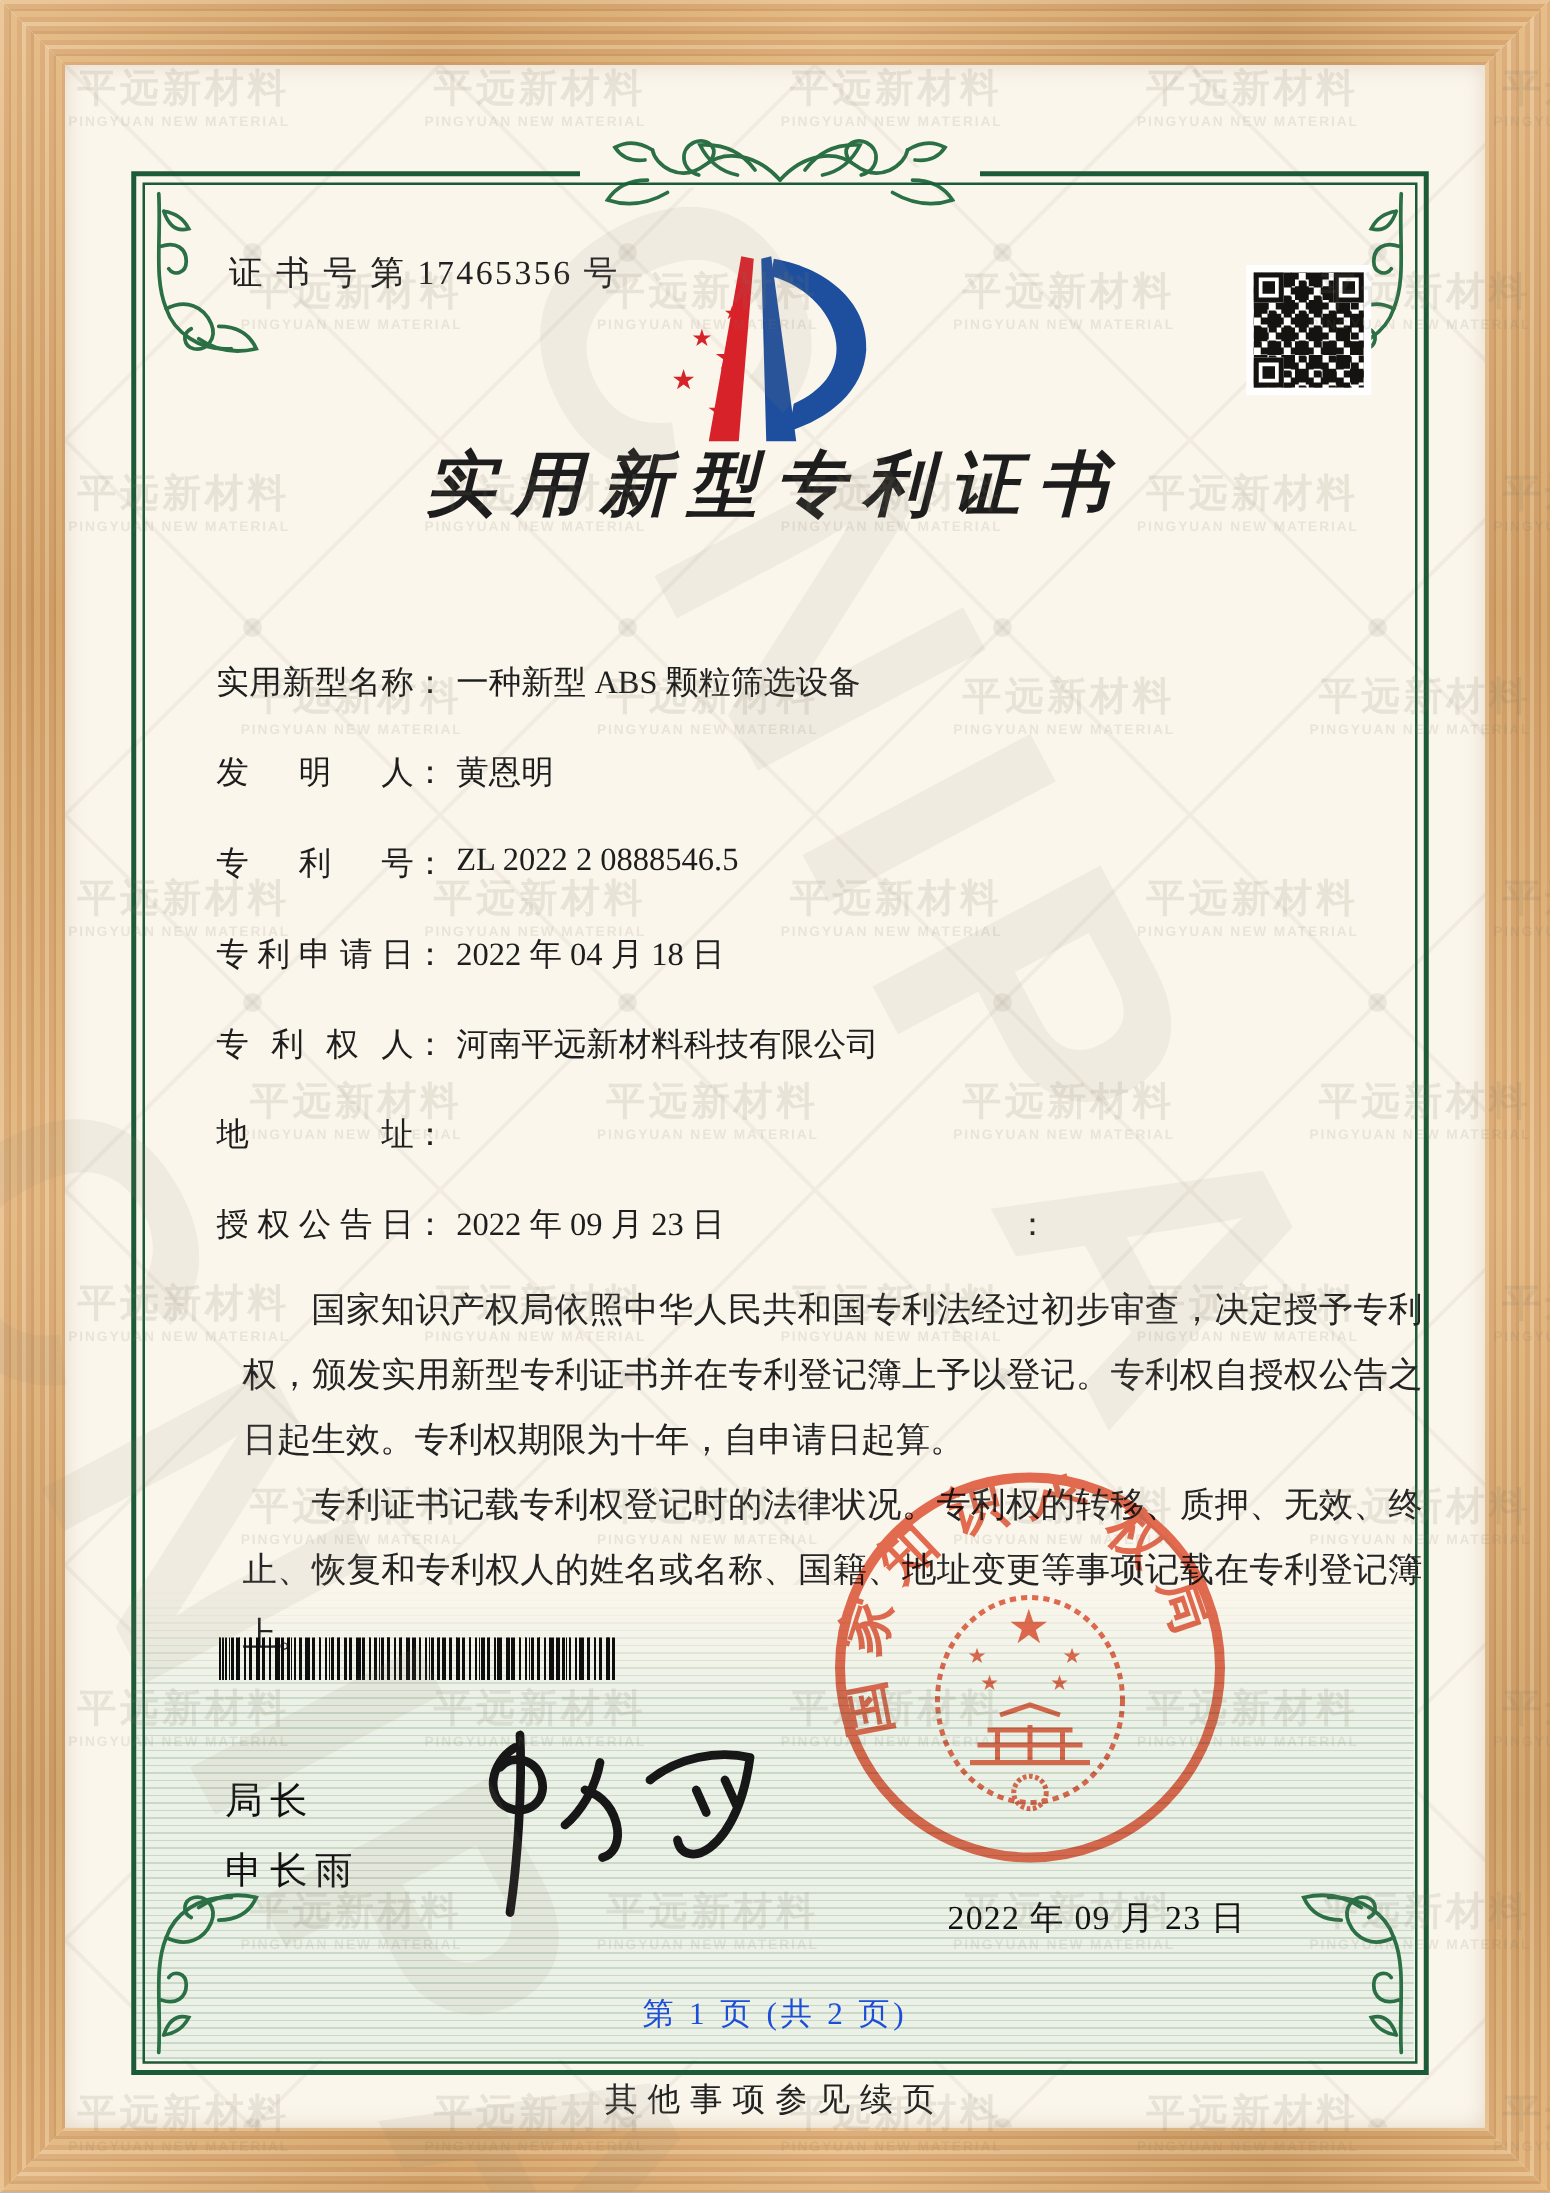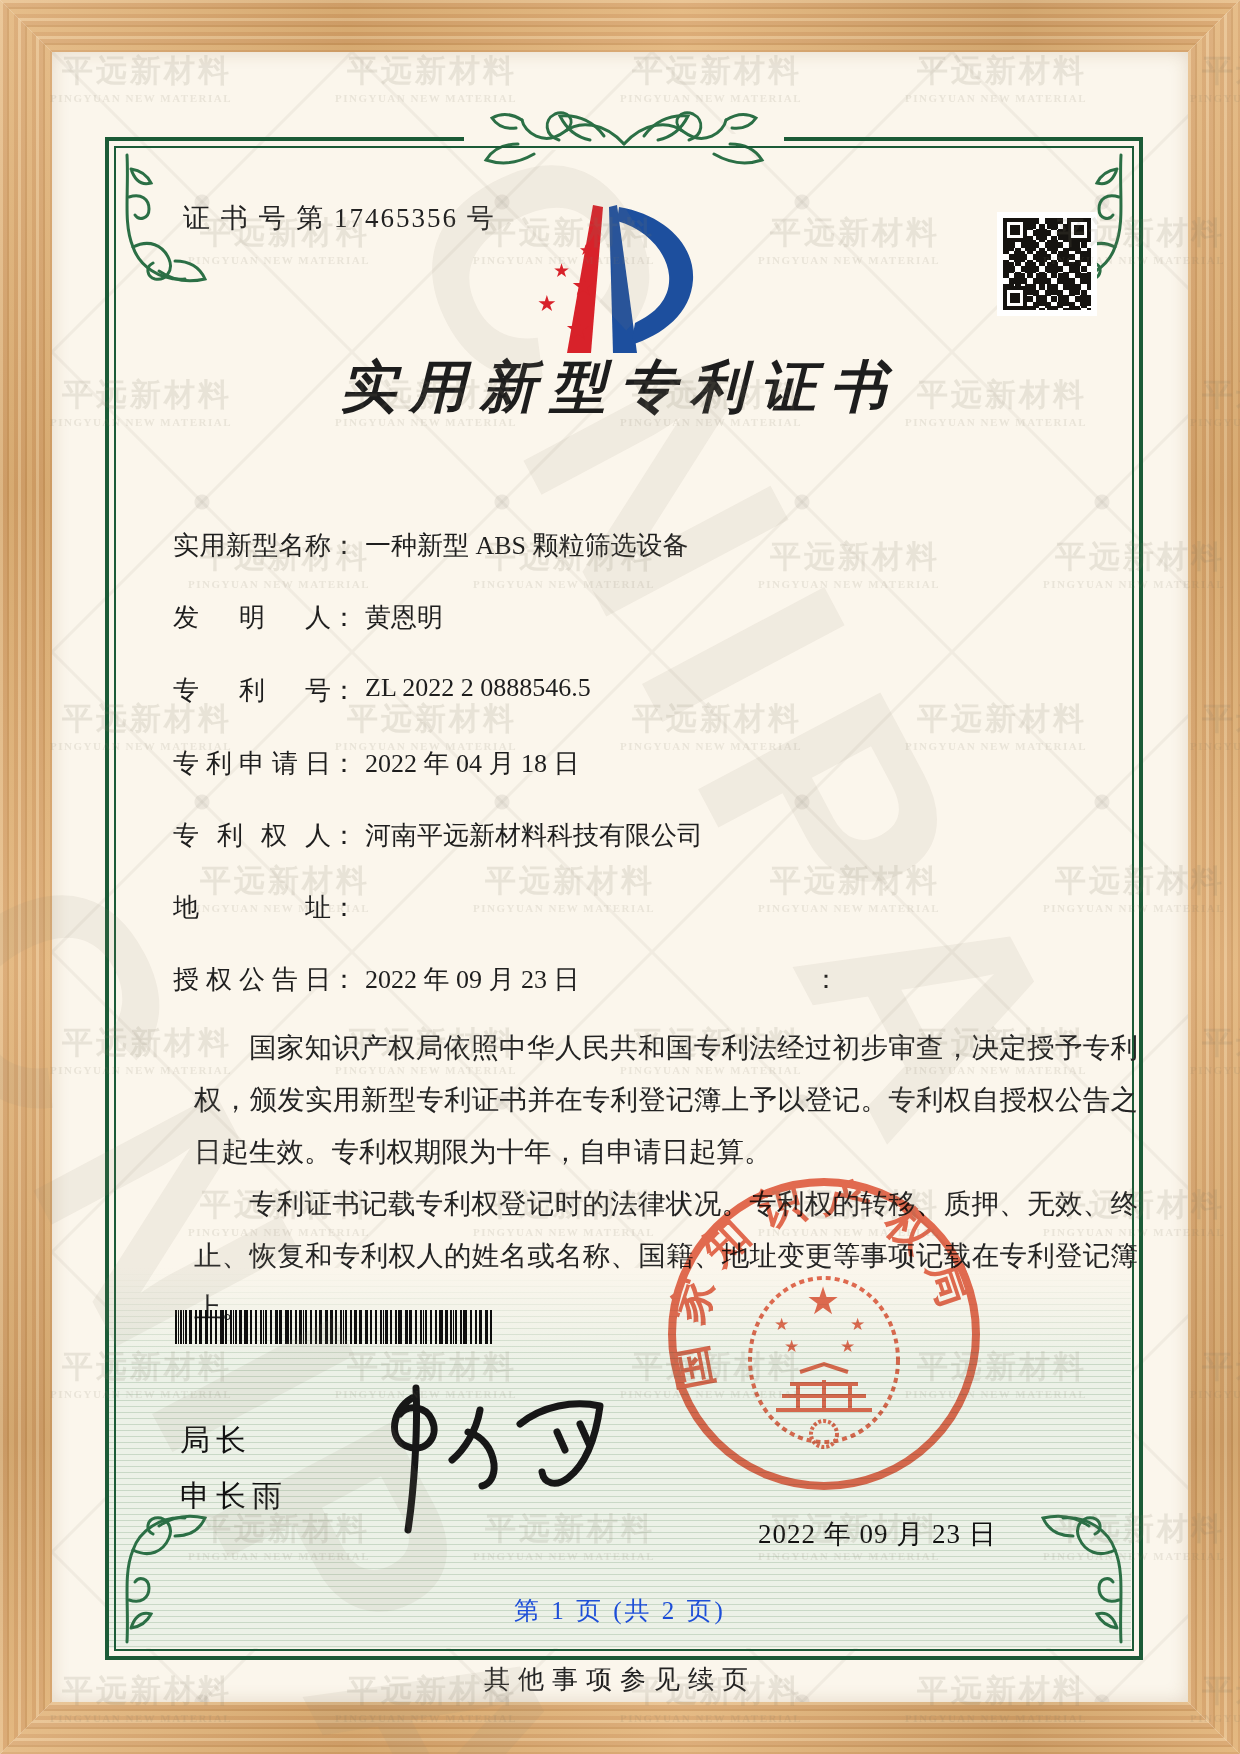--- a/index.html
+++ b/index.html
@@ -95,21 +95,21 @@
     font-size:25px;color:#1d4ed8;z-index:5;letter-spacing:3px;}
   .cont-note{position:absolute;left:105px;top:1662px;width:1030px;text-align:center;
     font-size:26px;color:#222;z-index:5;letter-spacing:8px;}
 
   
   #watermarks{position:absolute;inset:0;z-index:9;pointer-events:none;overflow:hidden;}
   .wm-tile{position:absolute;width:220px;text-align:right;white-space:nowrap;}
   .wm-cn{font-size:31px;font-weight:700;letter-spacing:3px;color:rgba(128,118,102,.15);
          font-family:"Liberation Sans","DejaVu Sans",sans-serif;}
   .wm-en{font-size:11px;font-weight:700;letter-spacing:1.5px;color:rgba(128,118,102,.14);
-         font-family:Liberation Serif, serif;}
+         font-family:Liberation Sans, sans-serif;}
   .cnipa{position:absolute;font-size:300px;font-weight:700;letter-spacing:36px;
     color:rgba(150,138,120,.10);transform:rotate(62deg);transform-origin:left top;
     font-family:"Liberation Sans","DejaVu Sans",sans-serif;white-space:nowrap;}
   .cnipa-1{left:640px;top:90px;}
   .cnipa-2{left:150px;top:820px;}
 </style>
 </head>
 <body>
 
 <div id="page">

